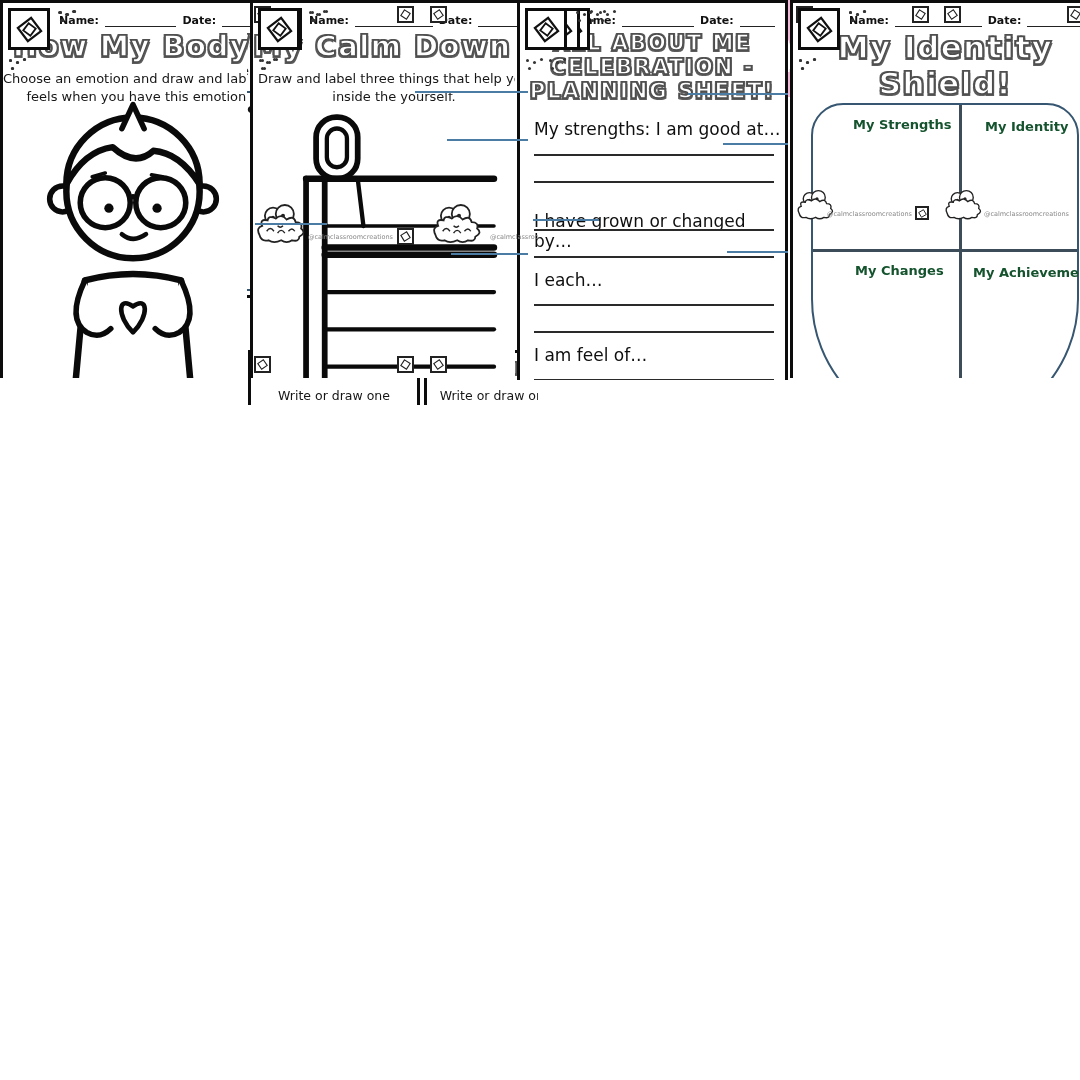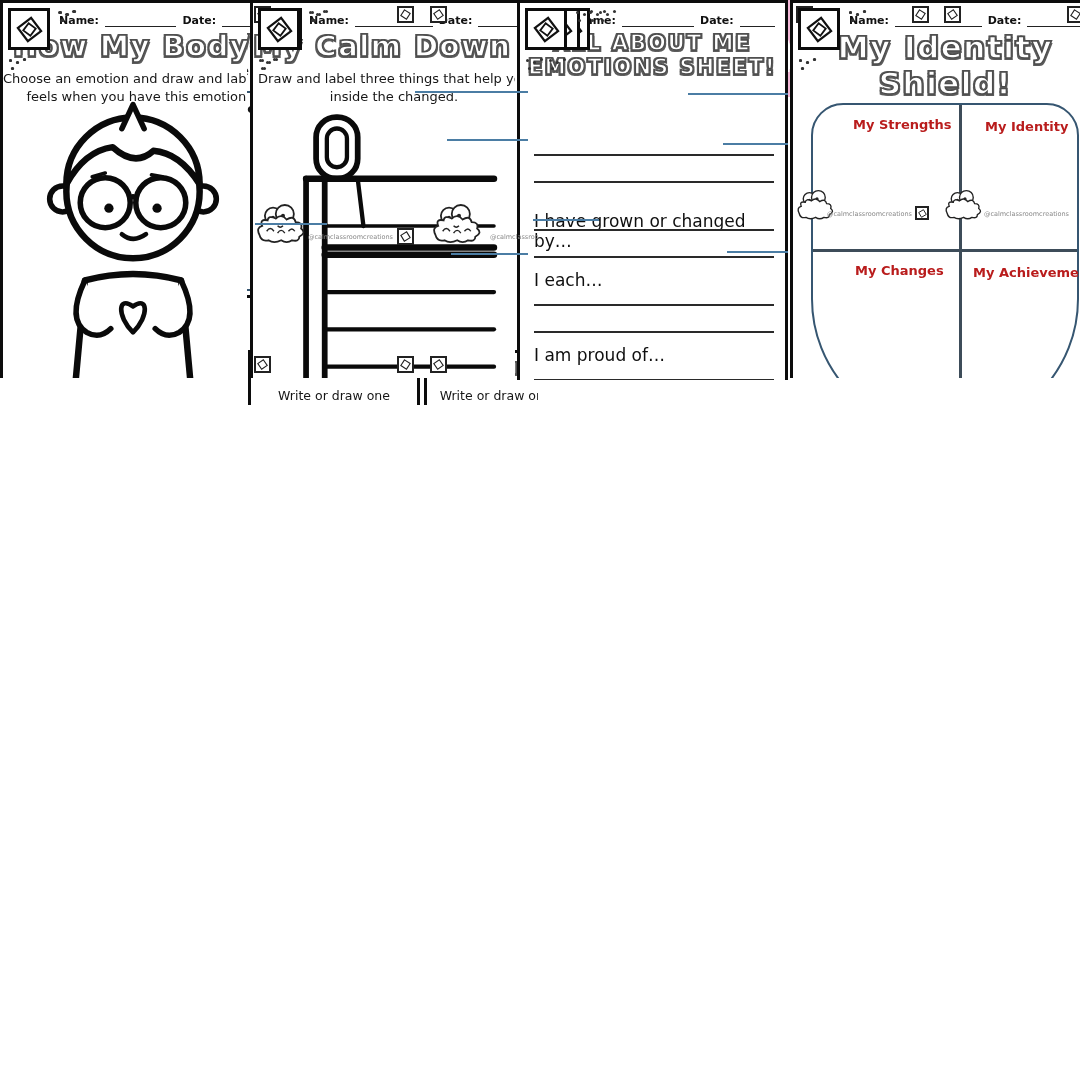--- a/index.html
+++ b/index.html
@@ -31,21 +31,21 @@
   .boxlabel{position:absolute;left:0;width:100%;text-align:center;font-size:12.5px;
     font-weight:600;color:#151515;}
   .lline{position:absolute;height:2px;background:#4b7da4;z-index:2;}
   .brain{position:absolute;z-index:2;}
   .wm{position:absolute;font-size:6.5px;color:#8a8a8a;z-index:2;}
   .cardtitle{margin-top:7px;font-size:15px;}
   .emotext{font-weight:bold;font-size:13.5px;line-height:1.5;text-align:center;padding:0 7px;}
   .prompt{font-size:17px;color:#0f0f0f;padding-left:14px;position:absolute;}
   .wline{position:absolute;border-bottom:2px solid #2a2a2a;}
   .shield{position:absolute;border:2.5px solid #365671;background:#fff;}
-  .qlabel{position:absolute;font-size:13px;font-weight:600;color:#b91c1c;white-space:nowrap;}
+  .qlabel{position:absolute;font-size:13px;font-weight:600;color:#14532d;white-space:nowrap;}
 </style>
 </head>
 <body>
 
 <div class="banner">
   <span class="banner-title">Includes - Activity Sheets</span>
 </div>
 
 <div class="sheet cut-r" style="left:0;top:97;width:247px;height:301px">
   <div class="inner" style="width:292px">
@@ -458,21 +458,21 @@
     <i class="specks" style="left:56px;top:8px"></i>
     <i class="specks" style="left:6px;top:56px"></i>
     <div class="namedate">
       <span>Name:</span>
       <span class="uline" style="width:100px"></span>
       <span>Date:</span>
       <span class="uline" style="width:60px"></span>
     </div>
     <div class="bubble" style="font-size:29px;margin-top:2px">My Calm Down To</div>
     <div class="instr" style="margin-top:7px;font-size:13px;white-space:nowrap">Draw and label three things that help you</div>
-    <div class="instr" style="font-size:13px">inside the changed.</div>
+    <div class="instr" style="font-size:13px">inside the yourself.</div>
     <svg style="position:absolute;left:6px;top:104px" width="272" height="274" viewBox="0 0 280 382">
       <g stroke="#0a0a0a" fill="none" stroke-linecap="round">
         <rect x="30" y="14" width="58" height="86" rx="28" stroke-width="8"></rect>
         <rect x="45" y="30" width="28" height="54" rx="14" stroke-width="6"></rect>
         <path d="M16,100 L278,100" stroke-width="9"></path>
         <path d="M16,100 L16,378 M42,100 L42,378" stroke-width="8"></path>
         <path d="M88,100 L96,166" stroke-width="6"></path>
         <path d="M42,166 L278,166" stroke-width="5"></path>
         <path d="M42,196 L278,196 M42,206 L278,206" stroke-width="9"></path>
         <path d="M42,258 L278,258" stroke-width="6"></path>
@@ -493,30 +493,32 @@
     </div>
     <i class="specks" style="left:56px;top:8px"></i>
     <i class="specks" style="left:6px;top:56px"></i>
     <div class="namedate">
       <span>Name:</span>
       <span class="uline" style="width:98px"></span>
       <span>Date:</span>
       <span class="uline" style="width:48px"></span>
     </div>
     <div class="bubble" style="font-size:21px;margin-top:4px;letter-spacing:2px">ALL ABOUT ME</div>
-    <div class="bubble" style="font-size:21px;letter-spacing:2px">EMOTIONS SHEET!</div>
+    <div class="bubble" style="font-size:21px;letter-spacing:2px">CELEBRATION -</div>
+    <div class="bubble" style="font-size:21px;letter-spacing:2px">PLANNING SHEET!</div>
+    <div class="prompt" style="top:116px">My strengths: I am good at…</div>
     <div class="wline" style="left:14px;top:151px;width:240px"></div>
     <div class="wline" style="left:14px;top:178px;width:240px"></div>
     <div class="prompt" style="top:208px">I have grown or changed by…</div>
     <div class="wline" style="left:14px;top:226px;width:240px"></div>
     <div class="wline" style="left:14px;top:253px;width:240px"></div>
     <div class="prompt" style="top:267px">I each…</div>
     <div class="wline" style="left:14px;top:301px;width:240px"></div>
     <div class="wline" style="left:14px;top:328px;width:240px"></div>
-    <div class="prompt" style="top:342px">I am proud of…</div>
+    <div class="prompt" style="top:342px">I am feel of…</div>
     <div class="wline" style="left:14px;top:376px;width:240px"></div>
   </div>
 </div>
 
 <div class="sheet cut-r cut-b" style="left:790px;top:702;width:290px;height:378px">
   <div class="inner" style="width:305px">
     <div class="gembox">
       <svg width="27" height="27" viewBox="0 0 30 30">
           <polygon points="15,2 28,15 15,28 2,15" fill="#fff" stroke="#111" stroke-width="2.5" transform="rotate(8 15 15)"></polygon>
           <polygon points="15,8 22,15 15,22 8,15" fill="none" stroke="#111" stroke-width="2" transform="rotate(-8 15 15)"></polygon>

